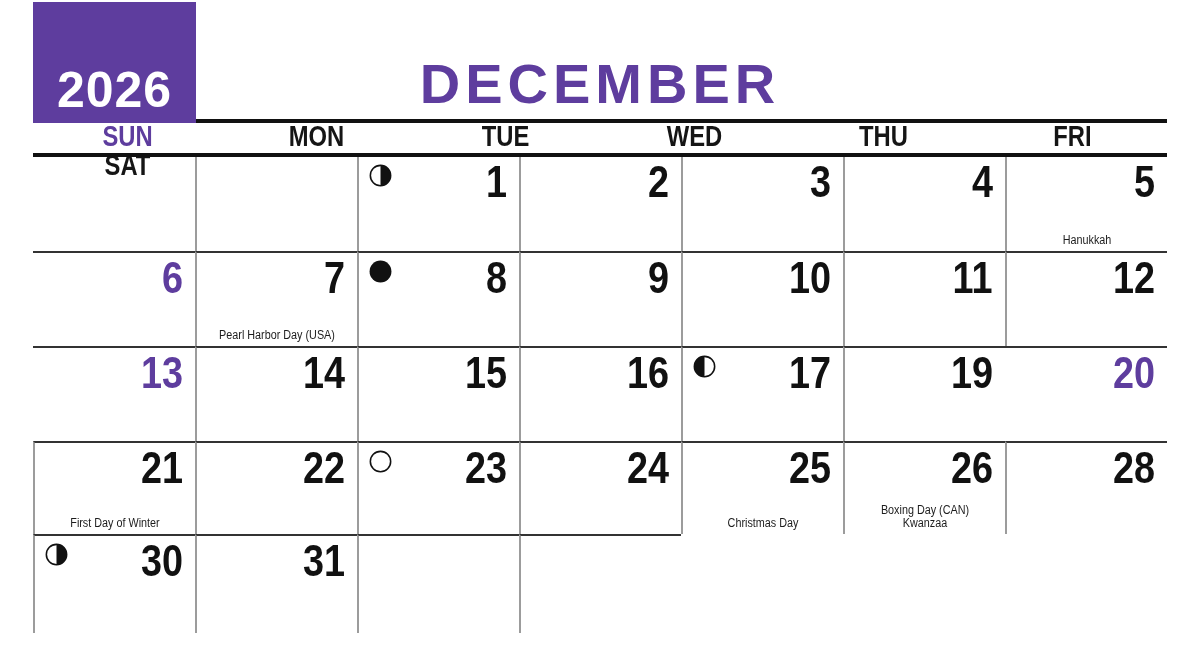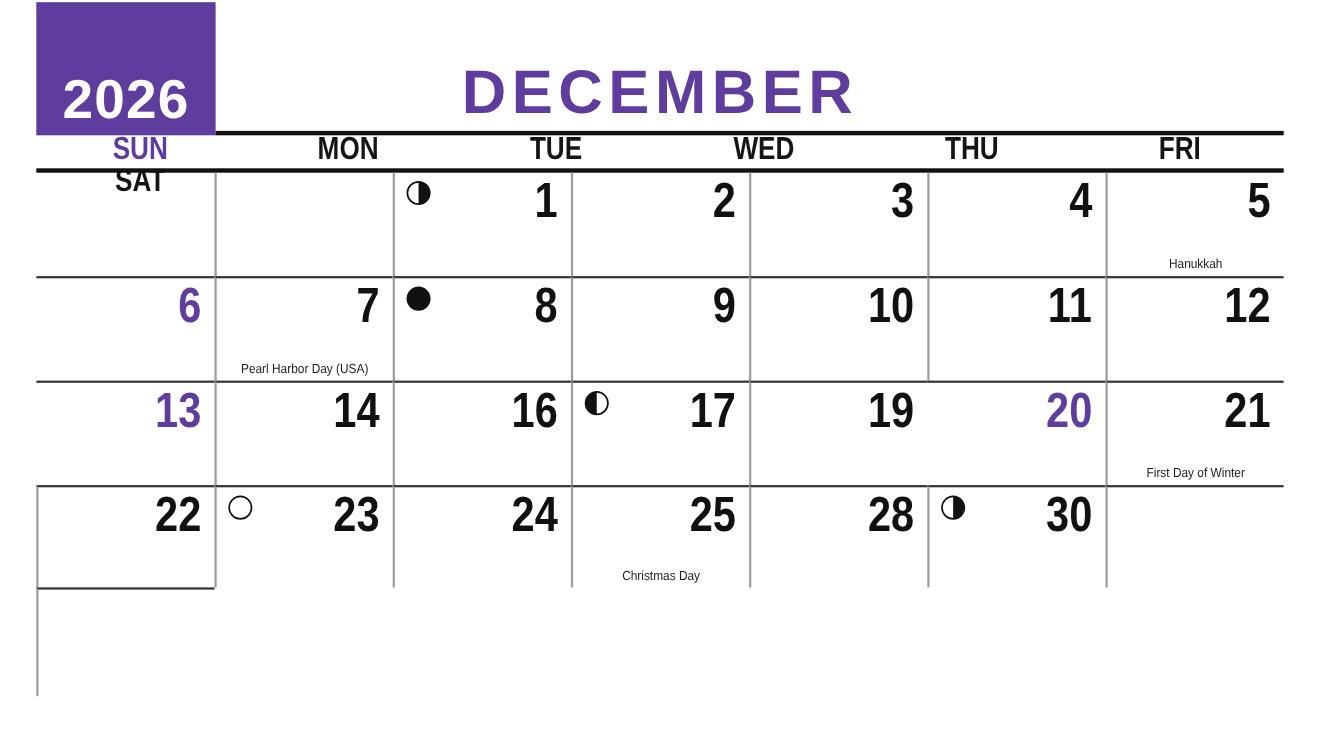--- a/index.html
+++ b/index.html
@@ -130,20 +130,23 @@
     <div class="cell vline hline">
       <span class="daynum">12</span>
     </div>
     <div class="cell hline sun">
       <span class="daynum">13</span>
     </div>
     <div class="cell vline hline">
       <span class="daynum">14</span>
     </div>
     <div class="cell vline hline">
+      <span class="daynum">15</span>
+    </div>
+    <div class="cell vline hline">
       <span class="daynum">16</span>
     </div>
     <div class="cell vline hline">
       <svg viewBox="0 0 32 32" class="moon">
         <circle cx="16" cy="16" r="13" fill="#fff" stroke="#111" stroke-width="2"></circle>
         <path d="M16 3 A13 13 0 0 0 16 29 Z" fill="#111"></path>
       </svg>
       <span class="daynum">17</span>
     </div>
     <div class="cell vline hline">
@@ -170,24 +173,34 @@
     <div class="cell vline hline">
       <span class="daynum">24</span>
     </div>
     <div class="cell vline hline">
       <span class="daynum">25</span>
       <div class="holiday-wrap">
         <div class="holiday">Christmas Day</div>
       </div>
     </div>
     <div class="cell vline hline">
+      <span class="daynum">26</span>
+      <div class="holiday-wrap">
+        <div class="holiday">Boxing Day (CAN)</div>
+        <div class="holiday">Kwanzaa</div>
+      </div>
+    </div>
+    <div class="cell vline hline">
       <span class="daynum">28</span>
     </div>
     <div class="cell vline hline">
       <svg viewBox="0 0 32 32" class="moon">
         <circle cx="16" cy="16" r="13" fill="#fff" stroke="#111" stroke-width="2"></circle>
         <path d="M16 3 A13 13 0 0 1 16 29 Z" fill="#111"></path>
       </svg>
       <span class="daynum">30</span>
+    </div>
+    <div class="cell vline hline">
+      <span class="daynum">31</span>
     </div>
     <div class="cell vline hline"></div>
     <div class="cell vline hline"></div>
   </div>
 
 </body></html>

